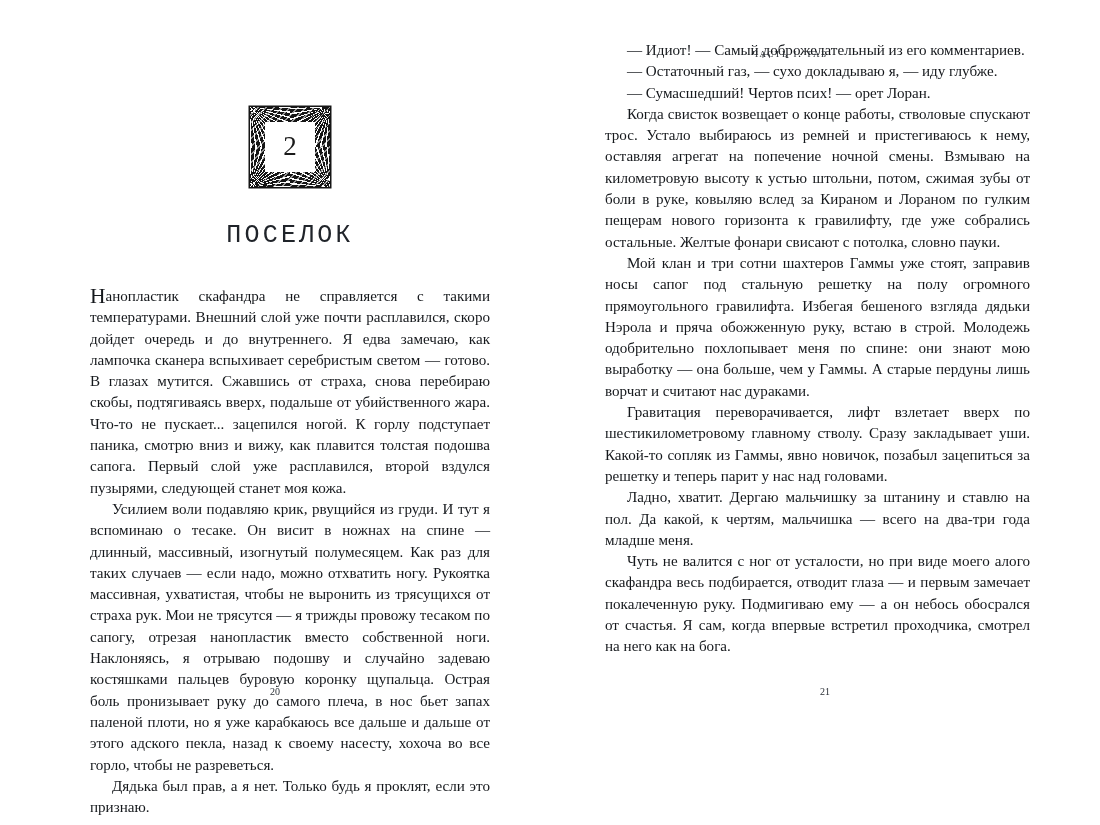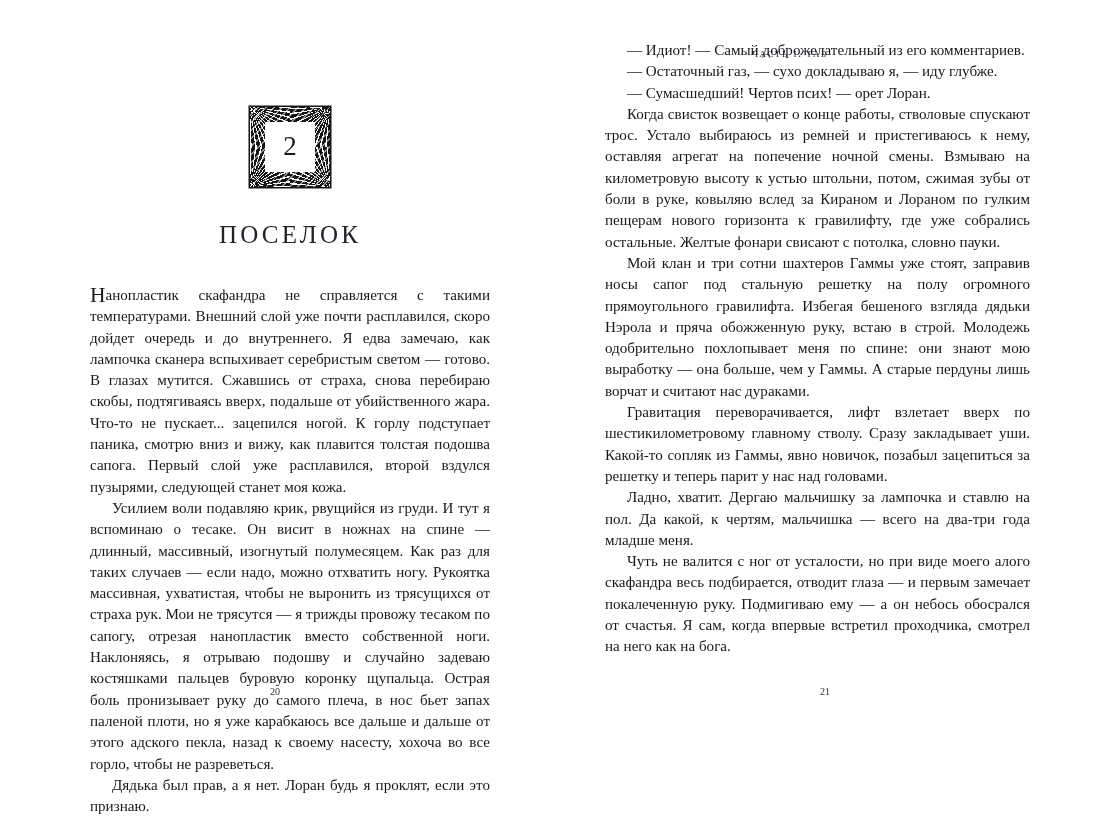--- a/index.html
+++ b/index.html
@@ -103,21 +103,21 @@
     font-family: "Liberation Serif", "DejaVu Serif", serif;
     position: relative;
     top: -1px;
   }
   .chapter-title {
     margin-top: 31px;
     font-size: 25px;
     letter-spacing: 3.2px;
     color: #20242a;
     font-weight: 400;
-    font-family: Liberation Serif, serif;
+    font-family: Liberation Mono, monospace;
     text-align: center;
   }
 
   
   .body-text {
     margin-top: 36px;
     font-size: 15.1px;
     line-height: 21.3px;
     text-align: justify;
     text-justify: inter-word;
@@ -167,37 +167,37 @@
         <div class="inner">
           <span class="chapter-number">2</span>
         </div>
       </div>
       <h1 class="chapter-title">ПОСЕЛОК</h1>
     </div>
 
     <div class="body-text">
       <p class="opening"><span class="dropcap">Н</span><span>анопластик скафандра не справляется с такими температурами. Внешний слой уже почти расплавился, скоро дойдет очередь и до внутреннего. Я едва замечаю, как лампочка сканера вспыхивает серебристым светом — готово. В глазах мутится. Сжавшись от страха, снова перебираю скобы, подтягиваясь вверх, подальше от убийственного жара. Что-то не пускает... зацепился ногой. К горлу подступает паника, смотрю вниз и вижу, как плавится толстая подошва сапога. Первый слой уже расплавился, второй вздулся пузырями, следующей станет моя кожа.</span></p>
       <p>Усилием воли подавляю крик, рвущийся из груди. И тут я вспоминаю о тесаке. Он висит в ножнах на спине — длинный, массивный, изогнутый полумесяцем. Как раз для таких случаев — если надо, можно отхватить ногу. Рукоятка массивная, ухватистая, чтобы не выронить из трясущихся от страха рук. Мои не трясутся — я трижды провожу тесаком по сапогу, отрезая нанопластик вместо собственной ноги. Наклоняясь, я отрываю подошву и случайно задеваю костяшками пальцев буровую коронку щупальца. Острая боль пронизывает руку до самого плеча, в нос бьет запах паленой плоти, но я уже карабкаюсь все дальше и дальше от этого адского пекла, назад к своему насесту, хохоча во все горло, чтобы не разреветься.</p>
-      <p>Дядька был прав, а я нет. Лоран будь я проклят, если это признаю.</p>
+      <p>Дядька был прав, а я нет. Только будь я проклят, если это признаю.</p>
     </div>
 
     <div class="folio">20</div>
   </div>
 
   <div class="page page-right">
 
     <div class="running-head">Часть I. Раб</div>
 
     <div class="body-text">
       <p>— Идиот! — Самый доброжелательный из его комментариев.</p>
       <p>— Остаточный газ, — сухо докладываю я, — иду глубже.</p>
       <p>— Сумасшедший! Чертов псих! — орет Лоран.</p>
       <p>Когда свисток возвещает о конце работы, стволовые спускают трос. Устало выбираюсь из ремней и пристегиваюсь к нему, оставляя агрегат на попечение ночной смены. Взмываю на километровую высоту к устью штольни, потом, сжимая зубы от боли в руке, ковыляю вслед за Кираном и Лораном по гулким пещерам нового горизонта к гравилифту, где уже собрались остальные. Желтые фонари свисают с потолка, словно пауки.</p>
       <p>Мой клан и три сотни шахтеров Гаммы уже стоят, заправив носы сапог под стальную решетку на полу огромного прямоугольного гравилифта. Избегая бешеного взгляда дядьки Нэрола и пряча обожженную руку, встаю в строй. Молодежь одобрительно похлопывает меня по спине: они знают мою выработку — она больше, чем у Гаммы. А старые пердуны лишь ворчат и считают нас дураками.</p>
       <p>Гравитация переворачивается, лифт взлетает вверх по шестикилометровому главному стволу. Сразу закладывает уши. Какой-то сопляк из Гаммы, явно новичок, позабыл зацепиться за решетку и теперь парит у нас над головами.</p>
-      <p>Ладно, хватит. Дергаю мальчишку за лампочка и ставлю на пол. Да какой, к чертям, мальчишка — всего на два-три года младше меня.</p>
+      <p>Ладно, хватит. Дергаю мальчишку за штанину и ставлю на пол. Да какой, к чертям, мальчишка — всего на два-три года младше меня.</p>
       <p>Чуть не валится с ног от усталости, но при виде моего алого скафандра весь подбирается, отводит глаза — и первым замечает покалеченную руку. Подмигиваю ему — а он небось обосрался от счастья. Я сам, когда впервые встретил проходчика, смотрел на него как на бога.</p>
     </div>
 
     <div class="folio">21</div>
   </div>
 
 </div>
 
 </body></html>

